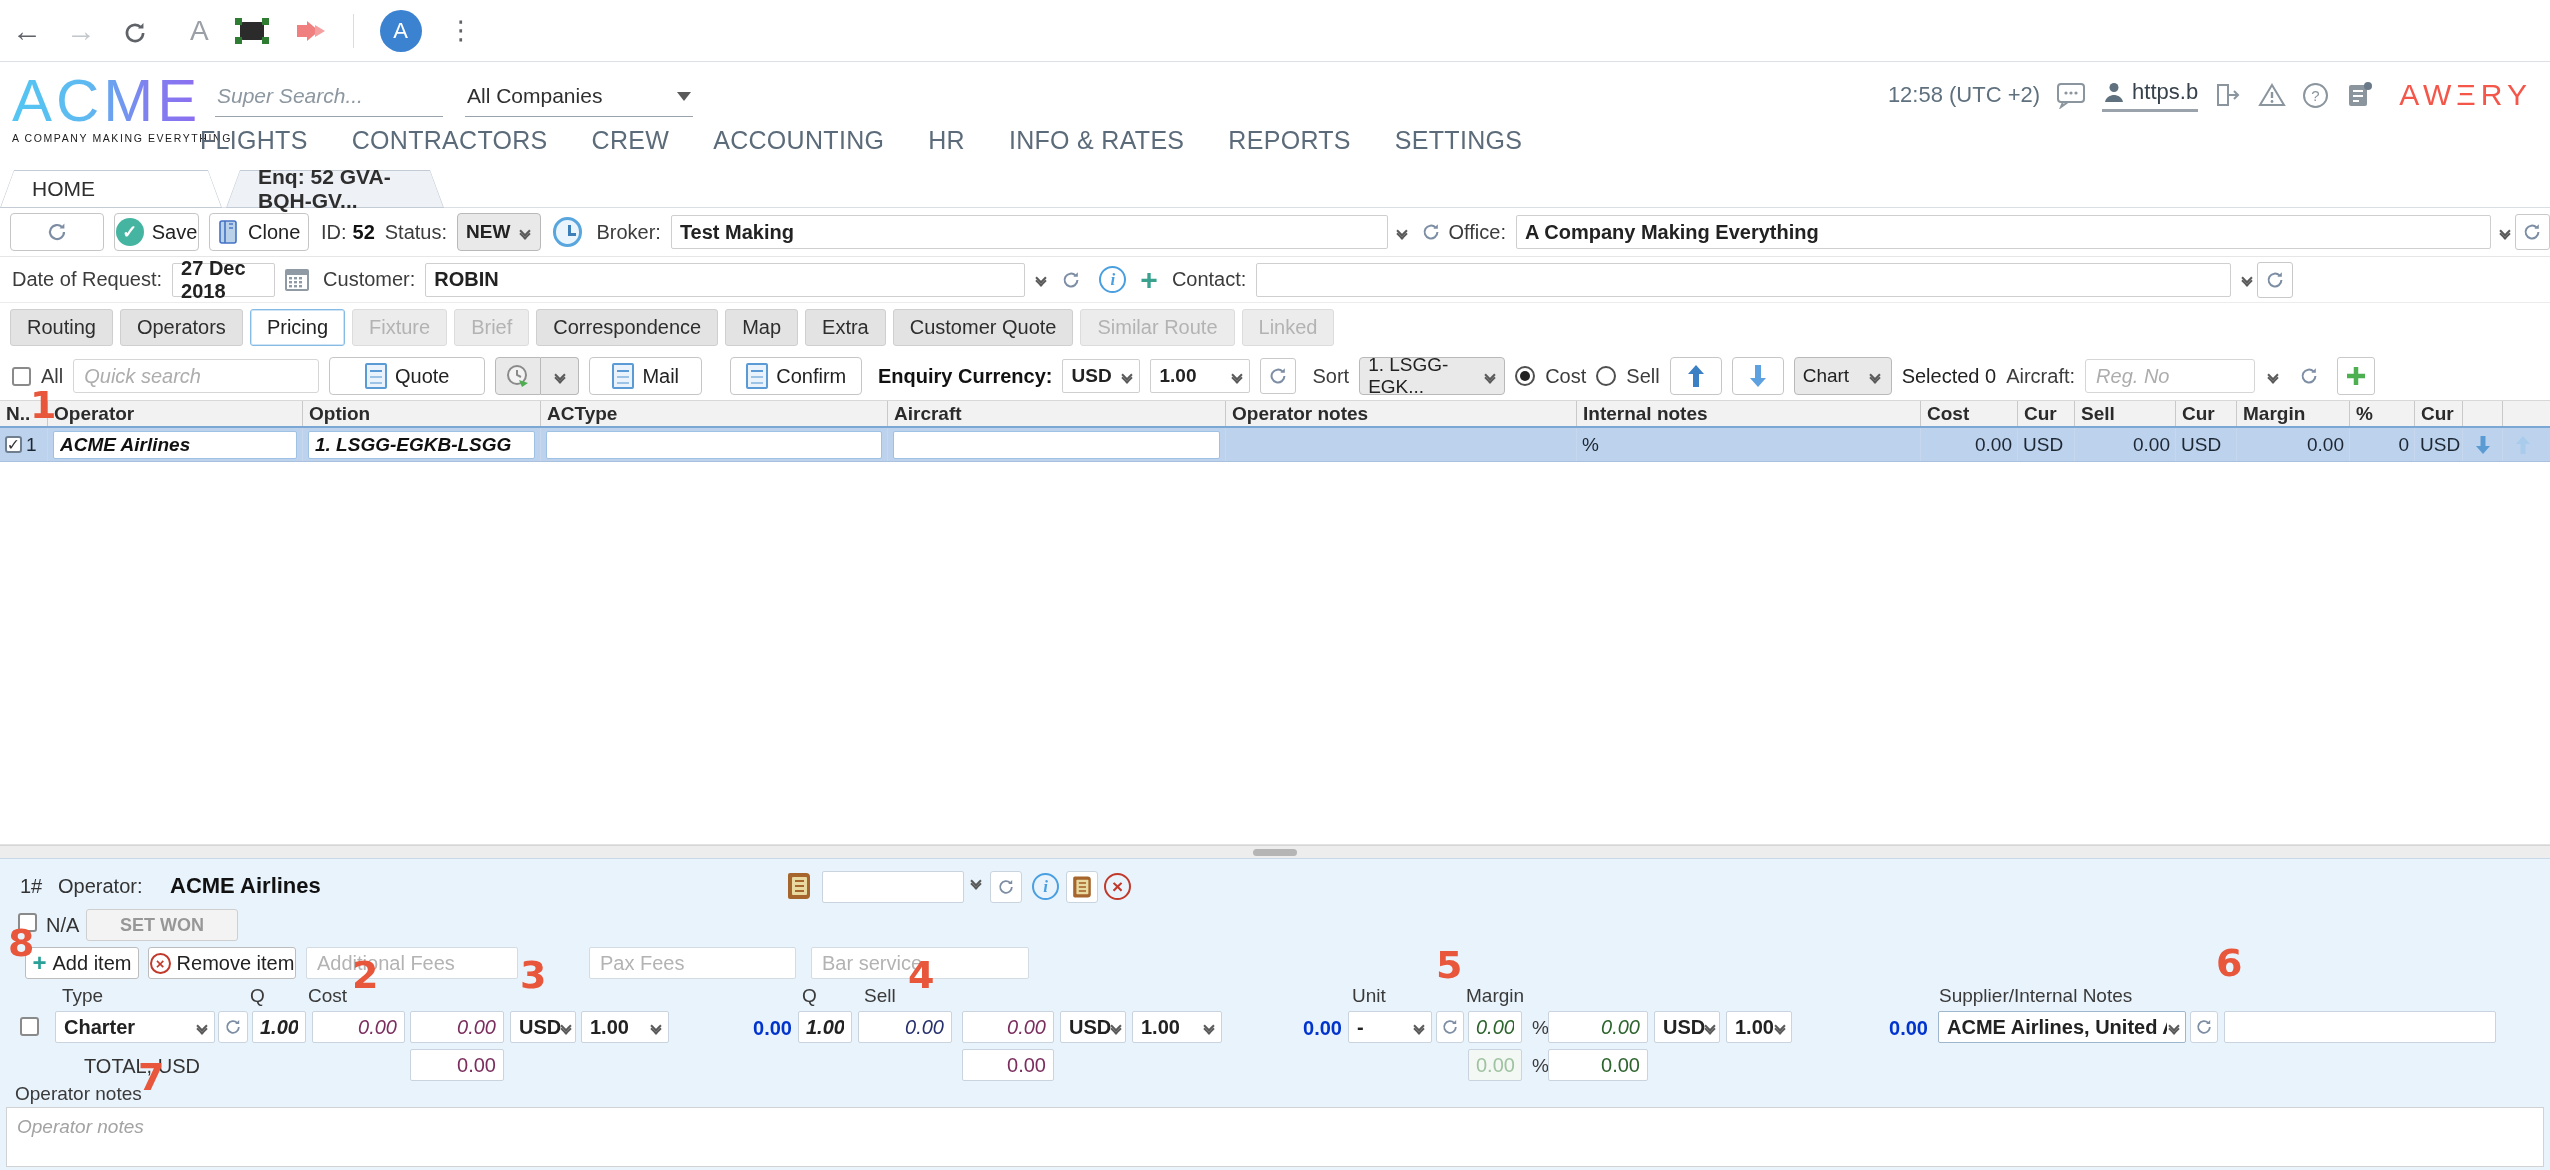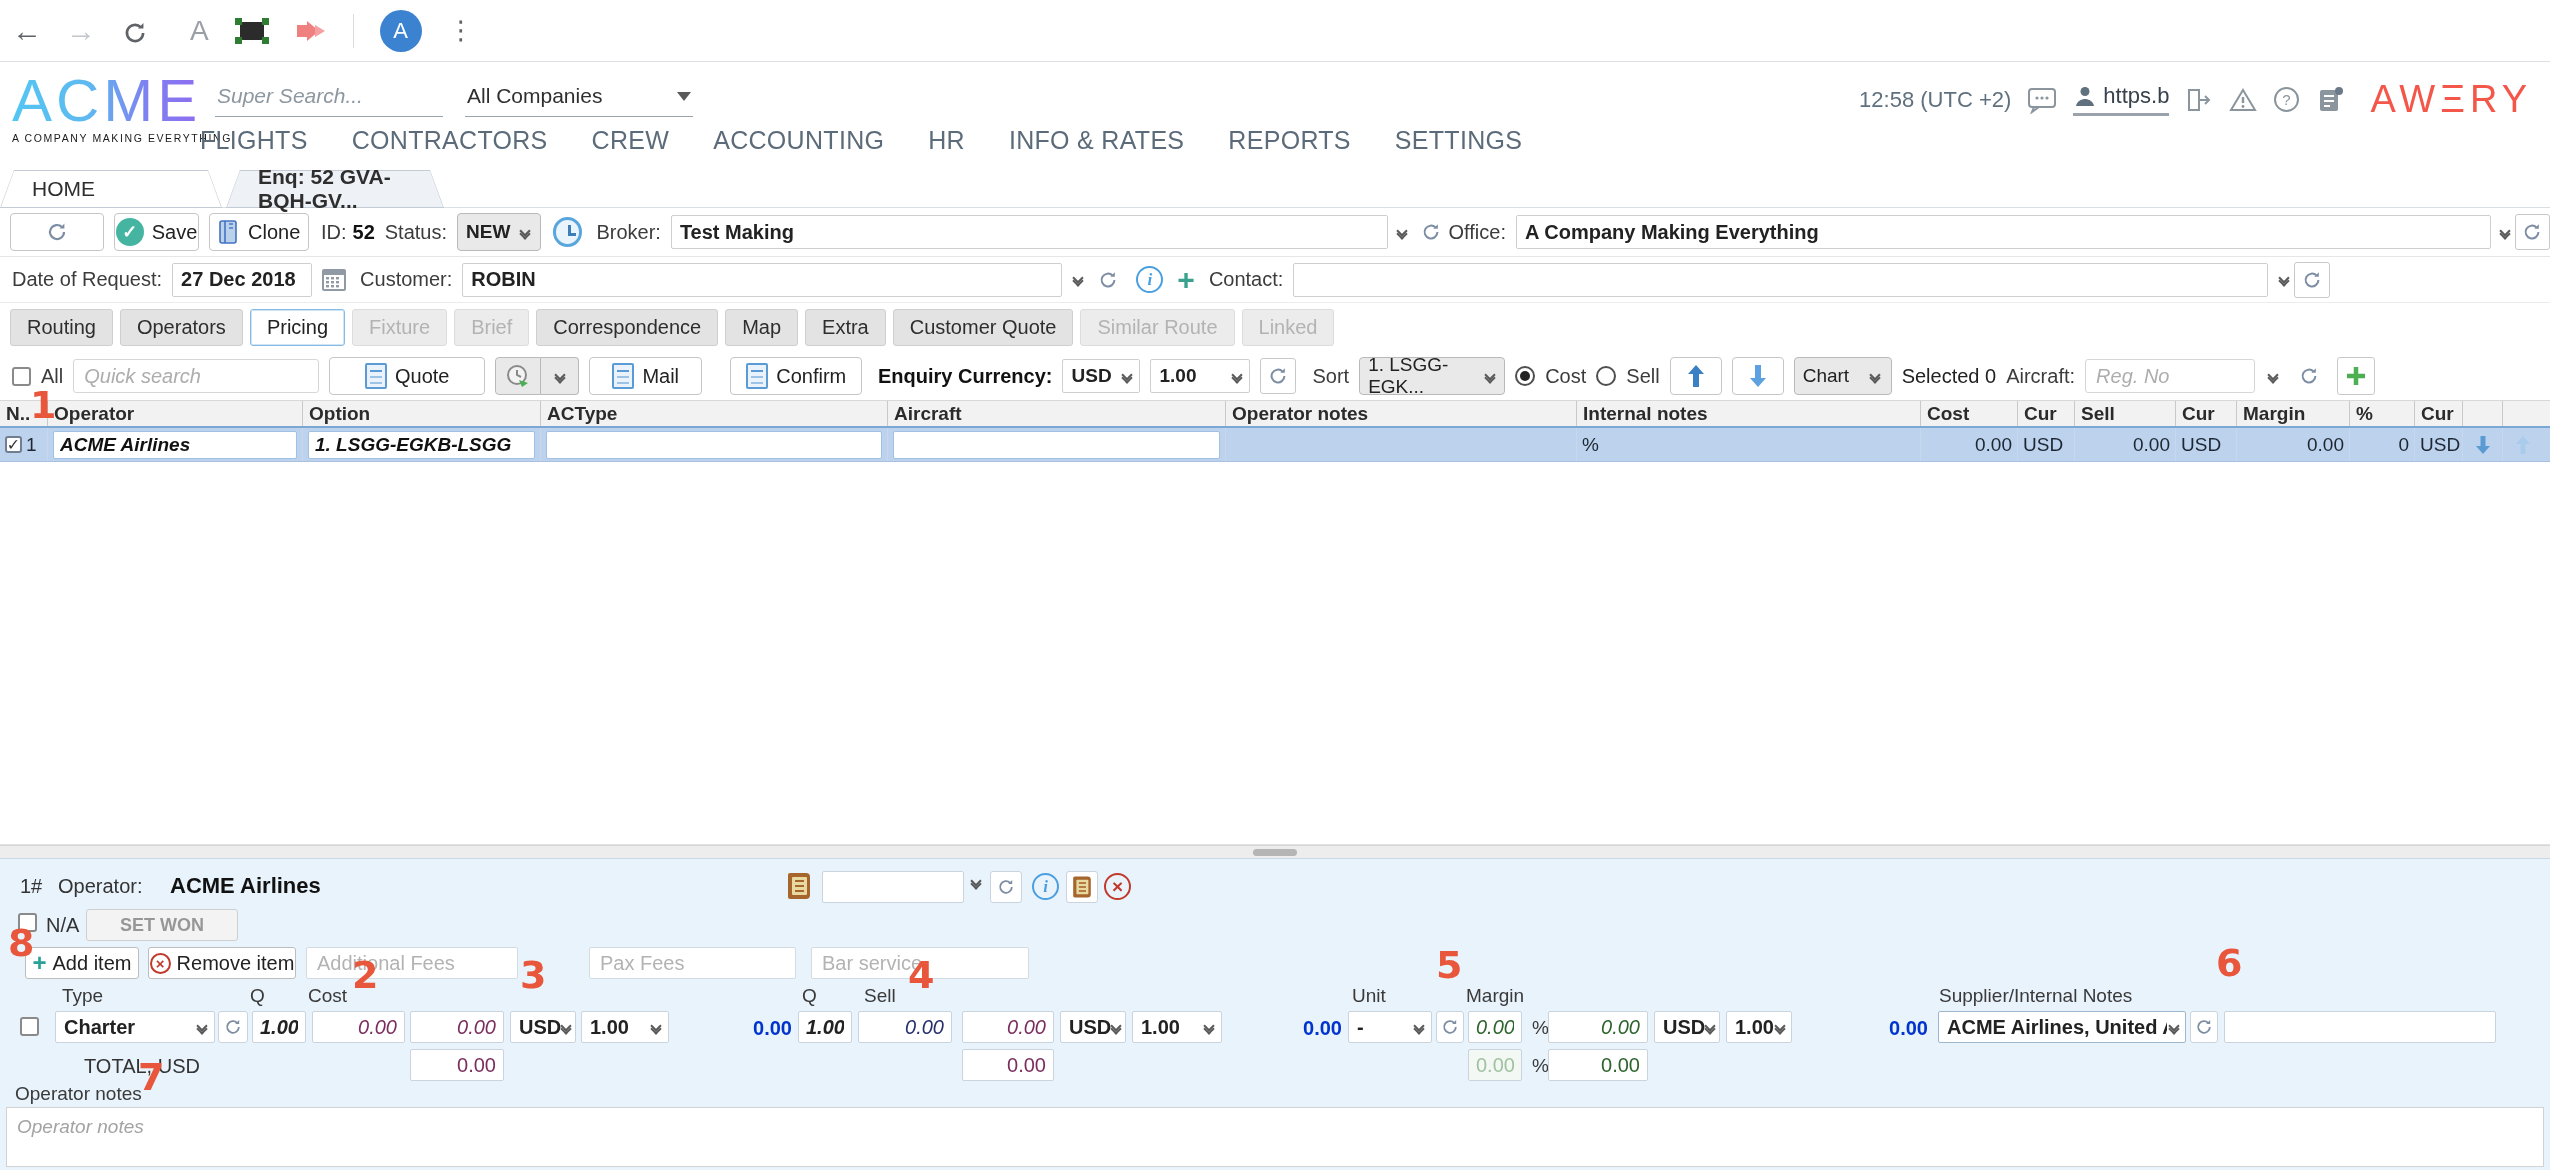--- a/index.html
+++ b/index.html
@@ -41,21 +41,21 @@
   .logo { position:absolute; left:12px; top:8px; width:190px; }
   .logo .word { font-size:60px; font-weight:300; letter-spacing:4px; background:linear-gradient(90deg,#53c6f2 0%,#5fb9f0 40%,#7e82f0 70%,#8e6cf0 100%); -webkit-background-clip:text; background-clip:text; color:transparent; line-height:62px; }
   .logo .sub { font-size:10.5px; letter-spacing:1.6px; color:#1b1b1b; white-space:nowrap; }
   .supersearch { position:absolute; left:215px; top:18px; width:228px; border:none; border-bottom:1px solid #9aa3ab; font-size:21px; color:#333; padding:4px 2px 8px; background:transparent; }
   .supersearch::placeholder { color:#8d97a0; }
   .companysel { position:absolute; left:465px; top:18px; width:228px; border-bottom:1px solid #9aa3ab; font-size:21px; color:#2f2f2f; display:flex; align-items:center; justify-content:space-between; padding:4px 2px 8px; }
   .companysel .tri { width:0; height:0; border-left:7px solid transparent; border-right:7px solid transparent; border-top:9px solid #5a5a5a; }
   .hdr-right { position:absolute; right:18px; top:16px; display:flex; align-items:center; gap:16px; color:#6b7a88; }
   .hdr-time { font-size:22px; color:#5f707e; white-space:nowrap; }
   .hdr-user { display:flex; align-items:center; gap:6px; font-size:22px; color:#37424c; border-bottom:3px solid #9aa3ab; padding-bottom:4px; }
-  .awery { font-size:38px; font-weight:300; letter-spacing:5px; color:#f4564a; margin-left:10px; }
+  .awery { font-size:30px; font-weight:300; letter-spacing:5px; color:#f4564a; margin-left:10px; }
   .mainnav { position:absolute; left:200px; top:64px; display:flex; gap:44px; }
   .mainnav .nitem { font-size:25px; color:#5c6b79; letter-spacing:0.3px; white-space:nowrap; }
   
   .tabstrip { position:absolute; left:0; top:168px; width:2550px; height:40px; background:#fff; border-bottom:1px solid #d9dfe5; }
   .wtab { position:absolute; top:2px; height:38px; }
   .wtab .shape { position:absolute; inset:0; background:#c3ccd4; clip-path:polygon(14px 0, calc(100% - 14px) 0, 100% 100%, 0 100%); }
   .wtab .shape::after { content:''; position:absolute; inset:1px; background:var(--tabbg,#fff); clip-path:polygon(13px 0, calc(100% - 13px) 0, 100% 100%, 0 100%); }
   .wtab .txt { position:relative; z-index:2; display:flex; align-items:center; height:100%; padding:0 32px; font-size:21px; color:#2e2e2e; }
   
   .tb1 { position:absolute; left:0; top:208px; width:2550px; height:49px; background:#fff; border-bottom:1px solid #e6e6e6; display:flex; align-items:center; }
@@ -273,21 +273,21 @@
     <span class="sqbtn" style="margin-left:2px">
       <svg class="ic" width="22" height="22" viewBox="0 0 24 24">
           <path d="M19 12a7 7 0 1 1-2-4.9" fill="none" stroke="currentColor" stroke-width="2.2"></path>
           <path d="M19.4 3.6v4.8h-4.8z" fill="currentColor"></path>
         </svg>
     </span>
   </div>
 
   <div class="tb2">
     <span class="lbl" style="margin-left:12px">Date of Request:</span>
-    <span class="field bold" style="width:140px;margin-left:10px">27 Dec 2018</span>
+    <span class="field bold" style="width:103px;margin-left:10px">27 Dec 2018</span>
     <svg class="ic" style="margin-left:8px" width="28" height="28" viewBox="0 0 28 28">
         <rect x="2" y="3" width="24" height="22" rx="2" fill="#8f9aa4"></rect>
         <rect x="4" y="9" width="20" height="14" fill="#fff"></rect>
         <g fill="#8f9aa4">
           <rect x="6" y="11" width="3" height="2.4"></rect>
           <rect x="11" y="11" width="3" height="2.4"></rect>
           <rect x="16" y="11" width="3" height="2.4"></rect>
           <rect x="6" y="15" width="3" height="2.4"></rect>
           <rect x="11" y="15" width="3" height="2.4"></rect>
           <rect x="16" y="15" width="3" height="2.4"></rect>

